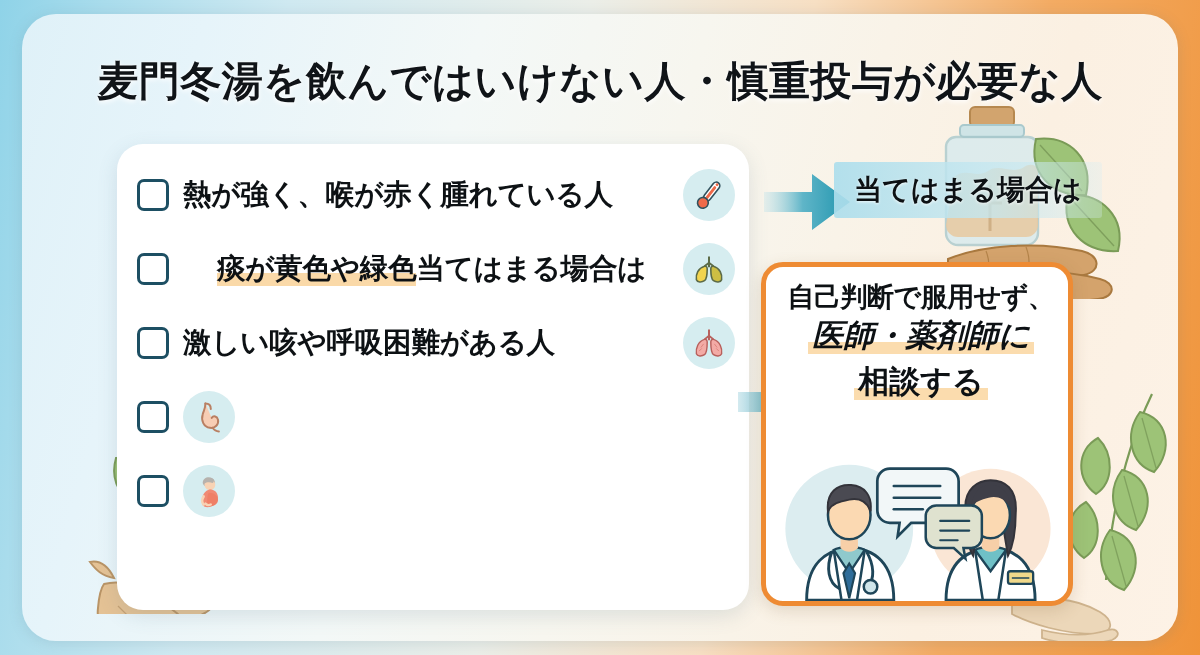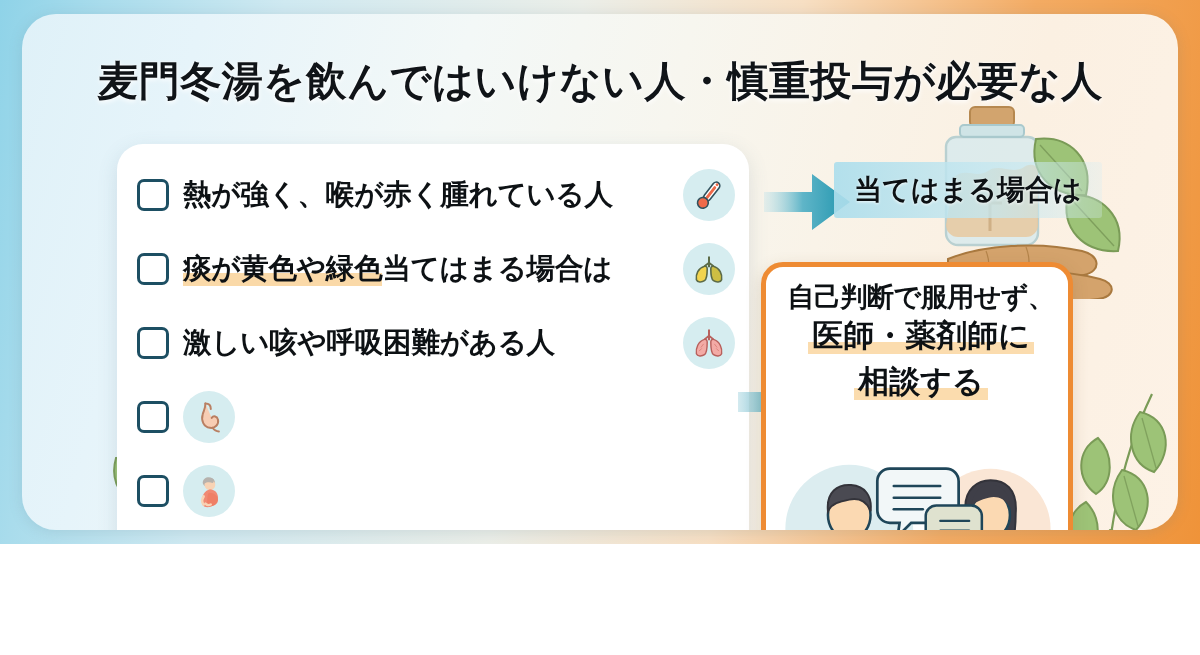--- a/index.html
+++ b/index.html
@@ -6,21 +6,21 @@
   * { margin:0; padding:0; box-sizing:border-box; }
   html,body { width:1200px; height:655px; overflow:hidden; }
   body {
     font-family:"DejaVu Sans","Liberation Sans",sans-serif;
     background:#ffffff;
   }
 
   
   #stage {
     position:relative;
-    width:1200px; height:544px;
+    width:1200px; height:655px;
     background:linear-gradient(100deg,
         #8fd3e8 0%, #a9dcec 8%, #cfe9f1 22%,
         #ebeee8 45%, #f7dfc3 62%, #f3ab63 80%, #ef9339 100%);
     overflow:hidden;
   }
   #inner-frame {
     position:absolute;
     left:22px; top:14px; right:22px; bottom:14px;
     border-radius:34px;
     background:linear-gradient(105deg,
@@ -78,20 +78,21 @@
     letter-spacing:-.2px;
     white-space:nowrap;
     position:relative;
     line-height:1.15;
   }
   .row-text .hl {
     position:relative;
     display:inline;
     background:linear-gradient(to top,#fad9a8 0 13px, transparent 13px 100%);
     padding-bottom:1px;
+    margin-left:34px;
   }
   .icon-badge {
     flex:0 0 auto;
     width:52px; height:52px;
     border-radius:50%;
     background:#d6edf0;
     display:flex; align-items:center; justify-content:center;
   }
   .icon-badge svg { width:36px; height:36px; display:block; }
 
@@ -128,21 +129,21 @@
     padding-left:8px;
   }
   #advice-text {
     padding:14px 6px 0 6px;
     text-align:center;
     font-weight:bold;
     color:#0d1114;
     line-height:1.22;
   }
   #advice-text .l1 { display:block; font-size:27px; letter-spacing:-.5px; }
-  #advice-text .l2 { display:block; font-size:31px; margin-top:3px; }
+  #advice-text .l2 { display:block; font-size:31px; margin-top:3px;font-style:italic; }
   #advice-text .l3 { display:block; font-size:31px; margin-top:8px; }
   #advice-text .hl2 {
     background:linear-gradient(to top,#fbdcae 0 12px, transparent 12px 100%);
     padding:0 4px 1px 4px;
   }
   #advice-illustration {
     position:absolute; left:0; right:0; bottom:-2px;
     height:170px;
   }
   #advice-illustration svg { width:100%; height:100%; display:block; }

